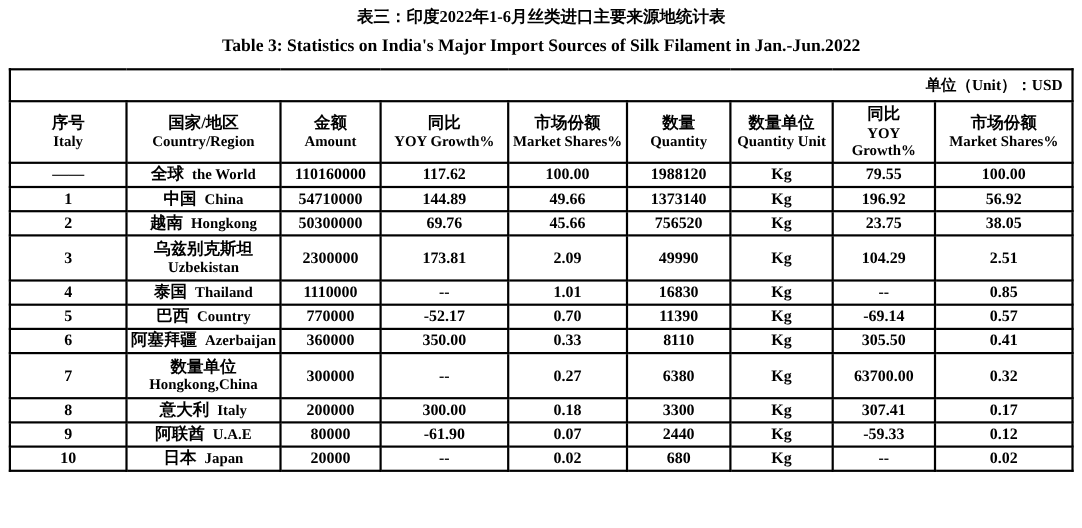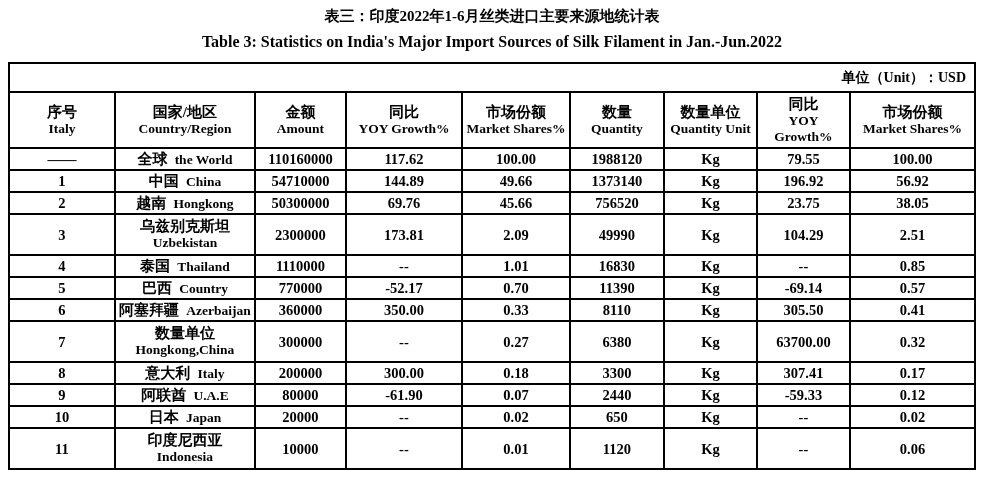--- a/index.html
+++ b/index.html
@@ -245,30 +245,19 @@
         <td data-name="quantity-unit-cell">Kg</td>
         <td data-name="quantity-yoy-growth-cell">-59.33</td>
         <td data-name="quantity-market-share-cell">0.12</td>
       </tr>
       <tr data-name="table-row">
         <td data-name="row-number-cell">10</td>
         <td data-name="country-cell"><span data-name="country-name-zh">日本</span> <span data-name="country-name-en">Japan</span></td>
         <td data-name="amount-cell">20000</td>
         <td data-name="yoy-growth-cell">--</td>
         <td data-name="market-share-cell">0.02</td>
-        <td data-name="quantity-cell">650</td>
+        <td data-name="quantity-cell">680</td>
         <td data-name="quantity-unit-cell">Kg</td>
         <td data-name="quantity-yoy-growth-cell">--</td>
         <td data-name="quantity-market-share-cell">0.02</td>
-      </tr>
-      <tr data-name="table-row" class="tall">
-        <td data-name="row-number-cell">11</td>
-        <td data-name="country-cell"><span data-name="country-name-zh">印度尼西亚</span><br><span data-name="country-name-en">Indonesia</span></td>
-        <td data-name="amount-cell">10000</td>
-        <td data-name="yoy-growth-cell">--</td>
-        <td data-name="market-share-cell">0.01</td>
-        <td data-name="quantity-cell">1120</td>
-        <td data-name="quantity-unit-cell">Kg</td>
-        <td data-name="quantity-yoy-growth-cell">--</td>
-        <td data-name="quantity-market-share-cell">0.06</td>
       </tr>
     </tbody>
 </table>
 
 </body></html>

